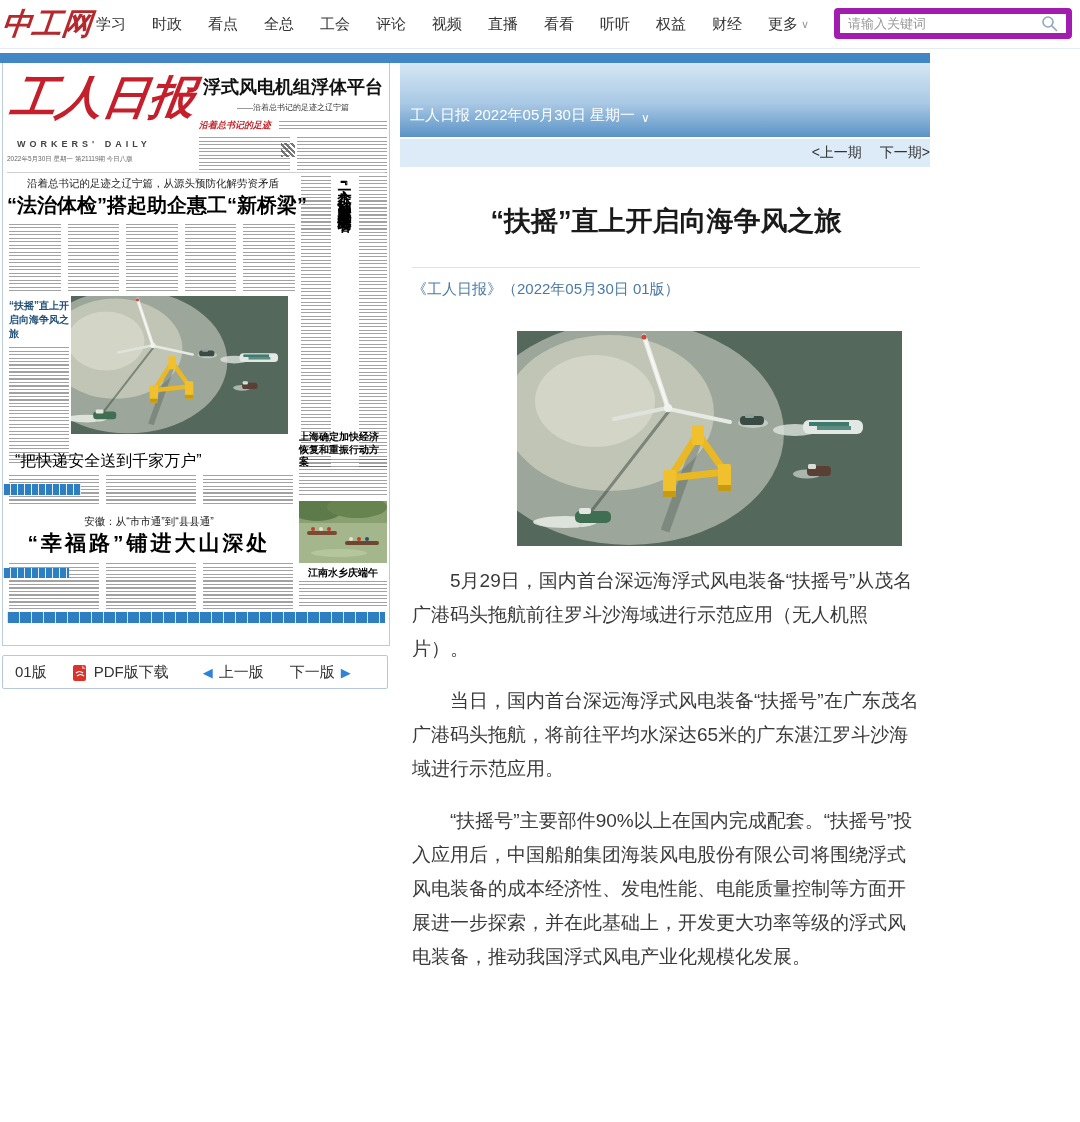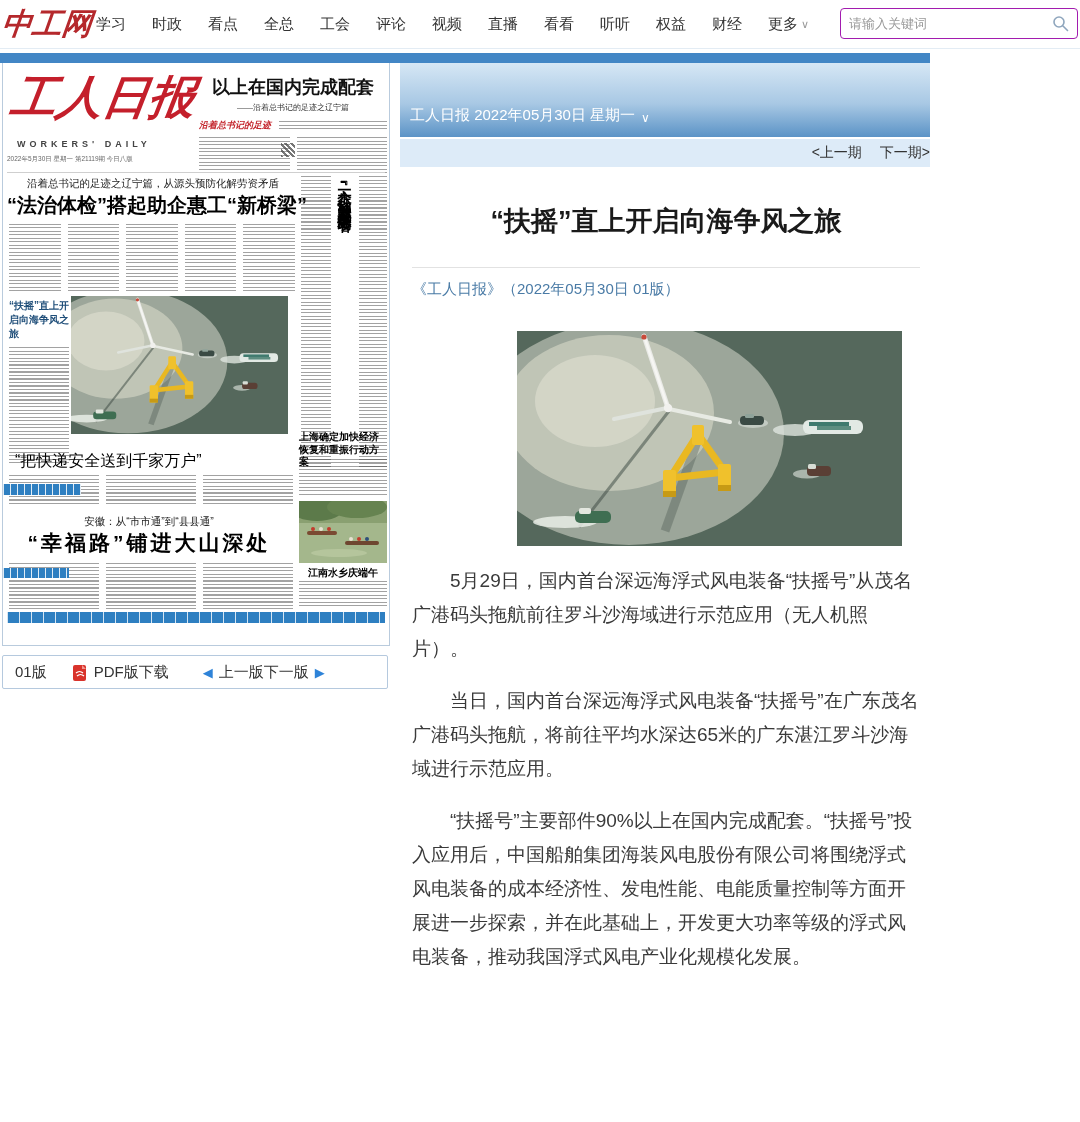--- a/index.html
+++ b/index.html
@@ -9,22 +9,22 @@
   
   .topnav { position:absolute; left:0; top:0; width:1080px; height:48px;
             display:flex; align-items:center; background:#fff; }
   .logo { font-family:"DejaVu Serif", serif; font-style:italic; font-weight:bold;
           font-size:30px; color:#b5282c; margin-left:2px; width:88px;
           transform:skewX(-6deg); white-space:nowrap; cursor:pointer; }
   .nav-items { display:flex; gap:26px; font-size:15px; color:#333; margin-left:6px; }
   .nav-item { cursor:pointer; white-space:nowrap; }
   .nav-more { display:flex; align-items:center; gap:3px; cursor:pointer; }
   .nav-more .chev { color:#999; font-size:11px; }
-  .searchbox { position:absolute; right:2px; top:8px; width:238px; height:31px;
-               border:1px solid #a21caf; border-radius:4px; display:flex; align-items:center;
+  .searchbox { position:absolute; right:8px; top:8px; width:238px; height:31px;
+               border:6px solid #a21caf; border-radius:4px; display:flex; align-items:center;
                padding:0 8px; background:#fff; }
   .searchbox input { border:none; outline:none; flex:1; font-size:13px; color:#333;
                      font-family:"Liberation Sans", sans-serif; }
   .searchbox input::placeholder { color:#999; }
   .top-divider { position:absolute; left:0; top:48px; width:1080px; height:1px; background:#e3ecf4; }
 
   
   .blue-band { position:absolute; left:0; top:53px; width:930px; height:10px; background:#4286c5; }
 
   
@@ -93,21 +93,21 @@
                   background-image:repeating-linear-gradient(90deg, rgba(255,255,255,.8) 0 1px, transparent 1px 12px); }
 
   
   .paper-toolbar { position:absolute; left:2px; top:655px; width:386px; height:34px;
                    border:1px solid #b5c9de; border-radius:2px; background:#fff;
                    display:flex; align-items:center; font-size:15px; color:#333; padding-left:12px; }
   .tb-page { cursor:pointer; }
   .tb-group { display:flex; align-items:center; gap:6px; cursor:pointer; }
   .tb-pdf { margin-left:26px; }
   .tb-prev { margin-left:34px; }
-  .tb-next { }
+  .tb-next { margin-left:26px; }
   .tb-arrow { color:#2e83d8; font-size:13px; }
 
   
   .edition-header { position:absolute; left:400px; top:63px; width:530px; height:74px;
                     background:linear-gradient(180deg,#d6e7f5 0%, #a8c8e4 55%, #5b93c6 100%);
                     display:flex; align-items:flex-end; padding:0 0 12px 10px; cursor:pointer; }
   .edition-title { color:#fff; font-size:15px; }
   .edition-chev { color:#fff; font-size:12px; margin-left:6px; }
   .issue-nav { position:absolute; left:400px; top:139px; width:530px; height:28px;
                background:#ddebf8; display:flex; justify-content:flex-end; align-items:center;
@@ -208,21 +208,21 @@
 <div class="top-divider"></div>
 <div class="blue-band"></div>
 
 <div class="paper-page">
   <div class="mast-title">工人日报</div>
   <div class="mast-eng">WORKERS' DAILY</div>
   <div class="mast-date">2022年5月30日 星期一 第21119期 今日八版</div>
   <div class="mast-qr"></div>
 
   <div class="lead">
-    <div class="lead-hl">以上在国内完成配套</div>
+    <div class="lead-hl">浮式风电机组浮体平台</div>
     <div class="lead-sub">——沿着总书记的足迹之辽宁篇</div>
     <div class="lead-row">
       <span class="lead-script">沿着总书记的足迹</span>
       <div class="sim" style="flex:1;height:10px"></div>
     </div>
     <div class="cols" style="margin-top:5px;height:36px">
       <div class="sim"></div>
       <div class="sim"></div>
     </div>
   </div>

